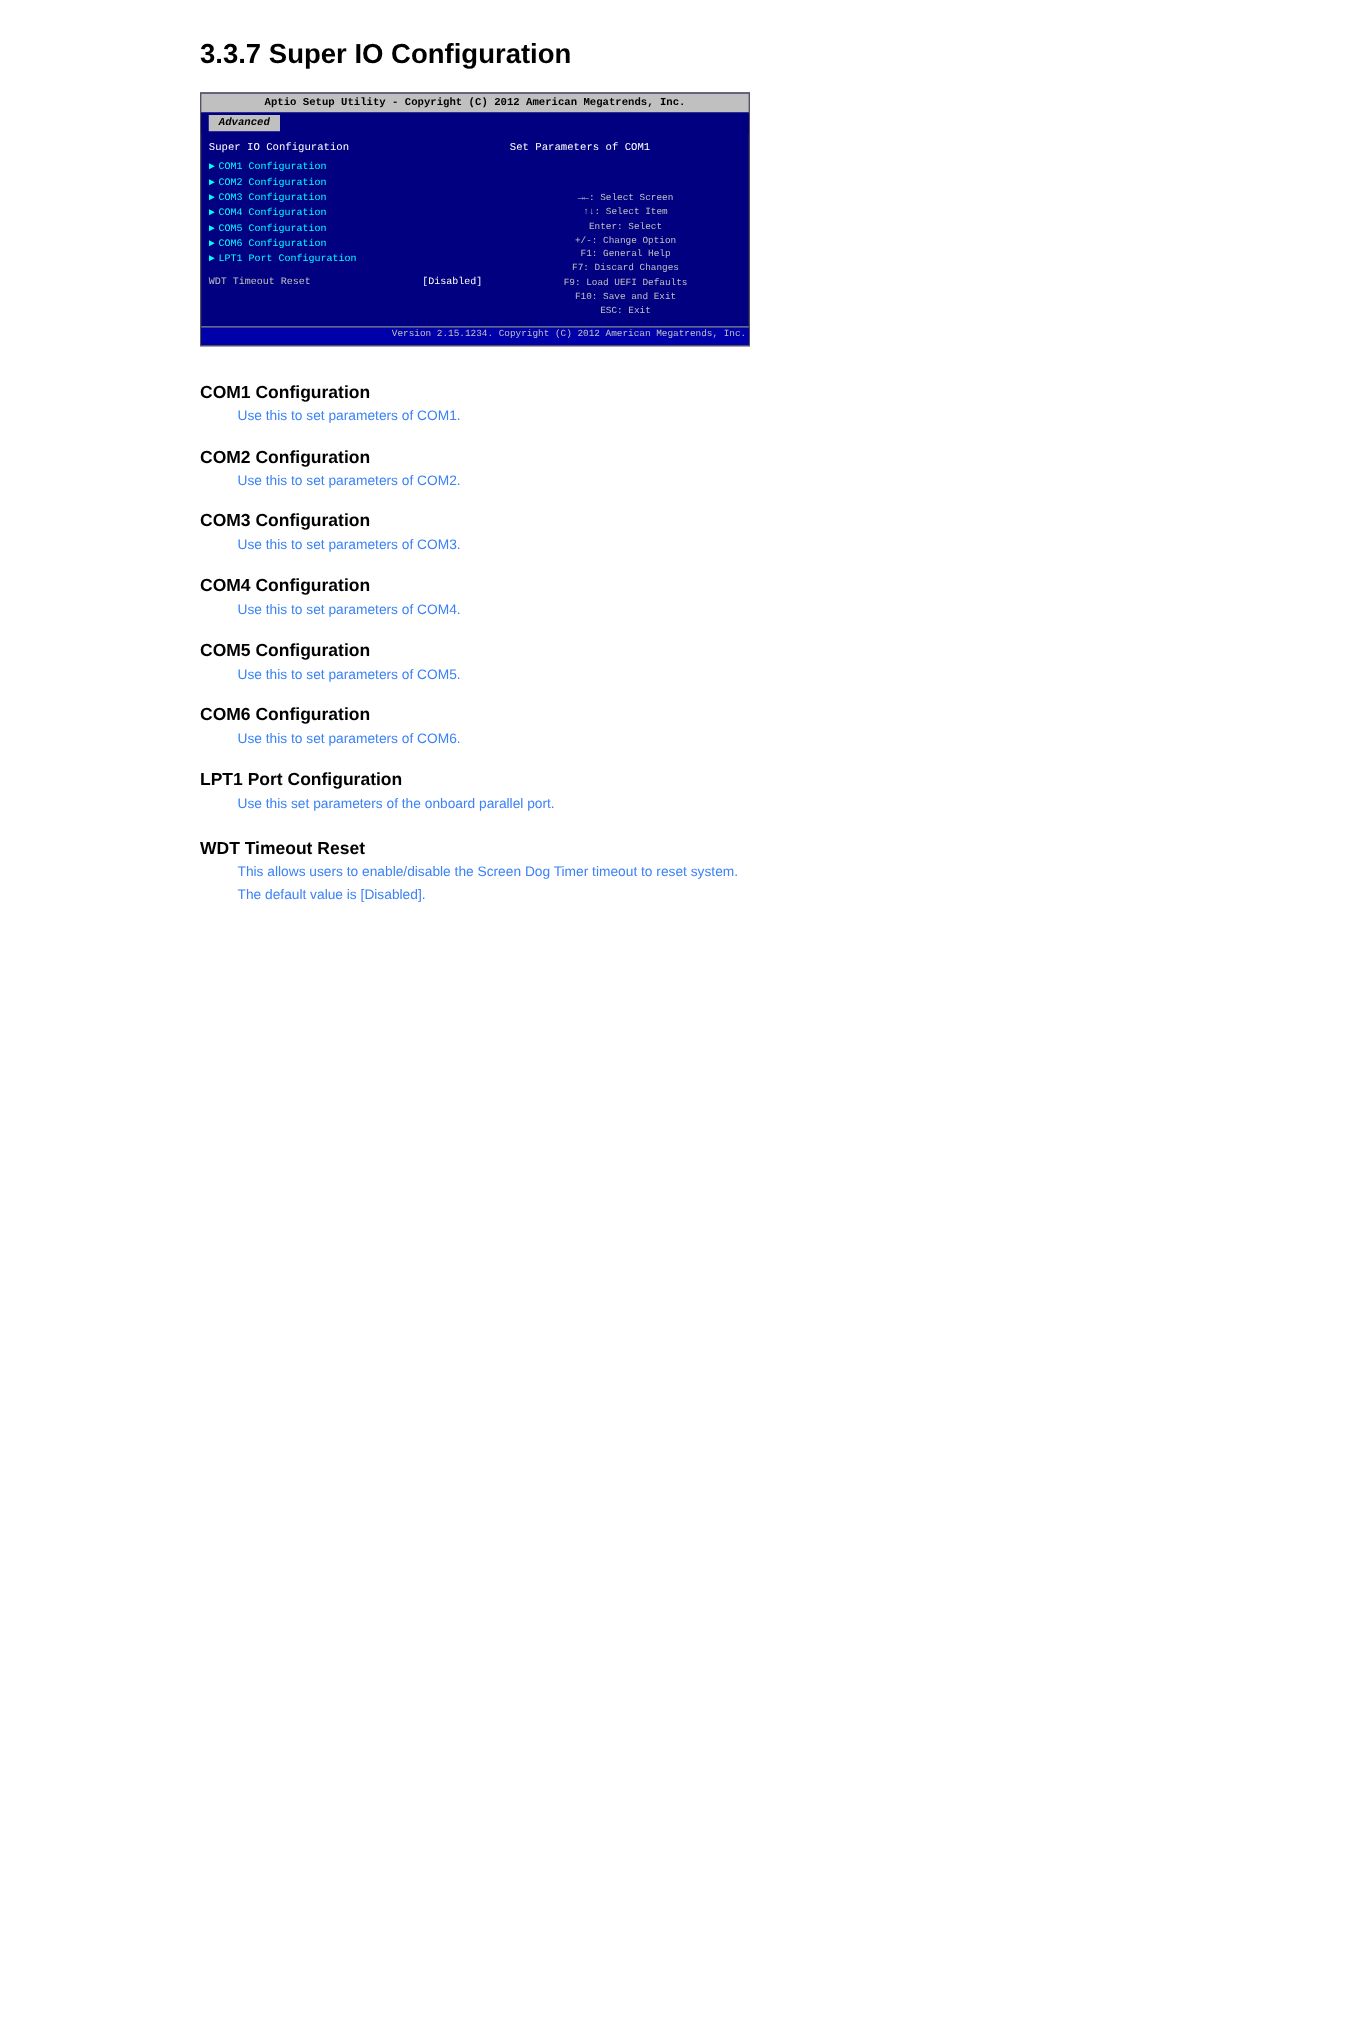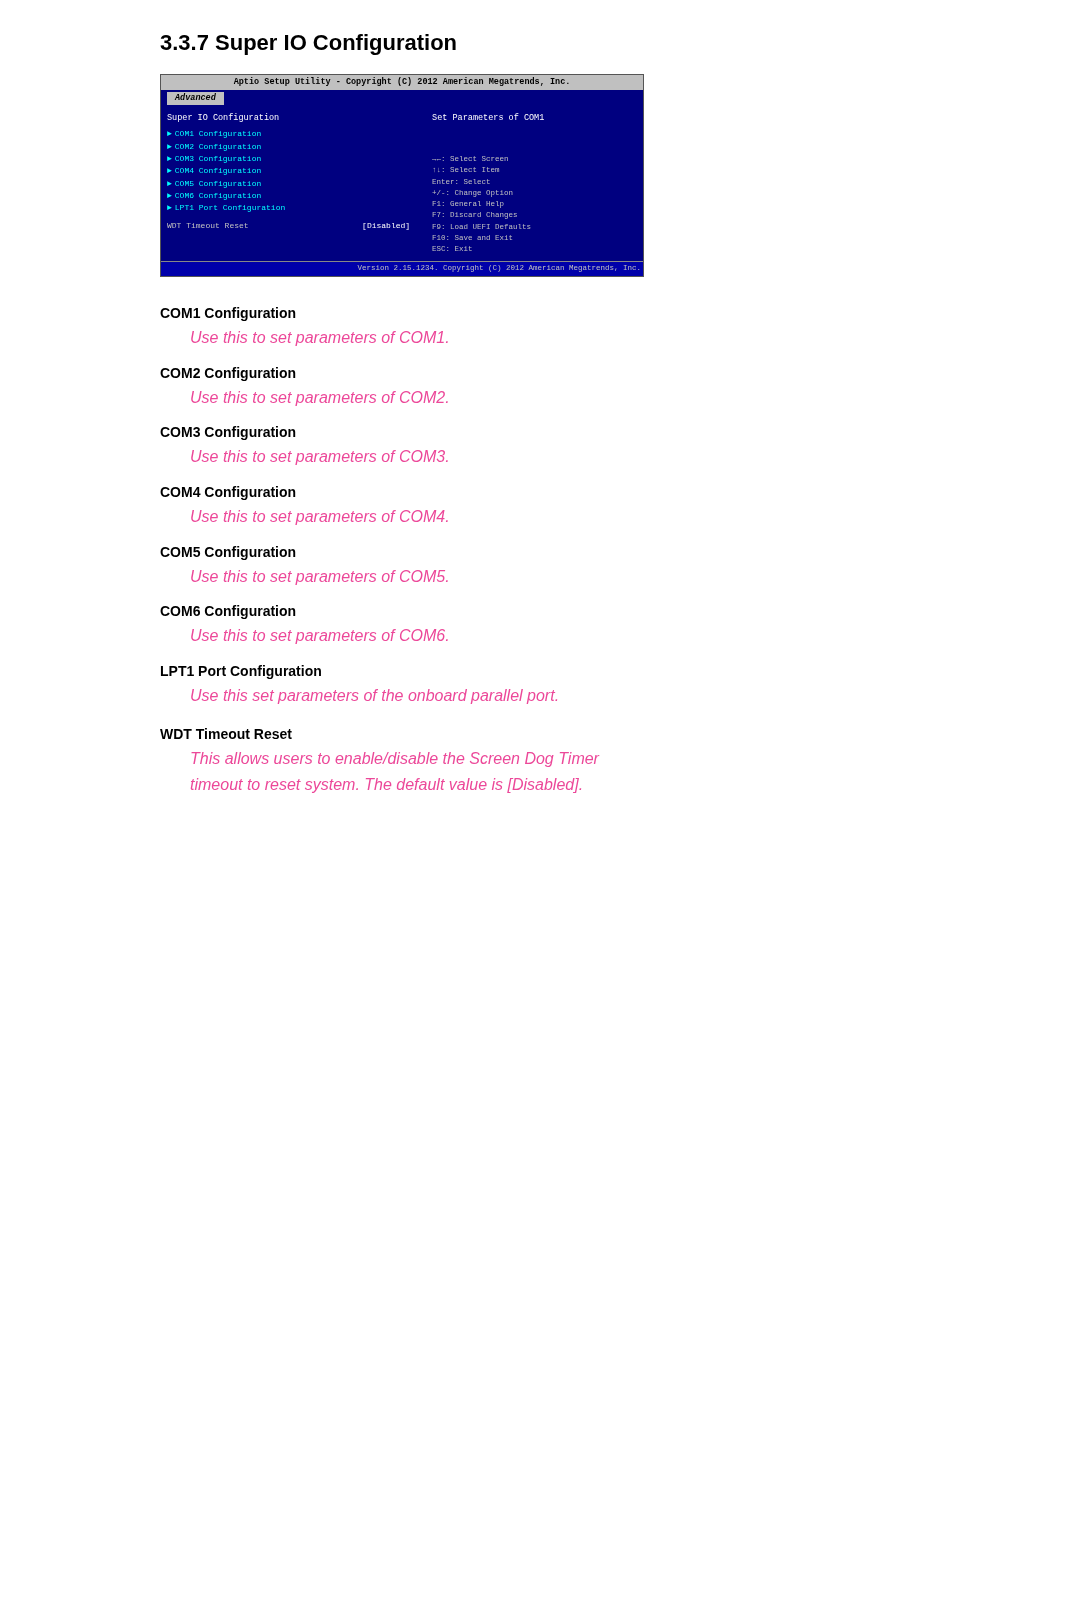--- a/index.html
+++ b/index.html
@@ -39,21 +39,21 @@
       color: #000;
     }
 
     
     .bios-screenshot {
       border: 1px solid #555;
       background: #000080;
       color: #c0c0c0;
       font-family: 'Courier New', monospace;
       font-size: 9px;
-      width: 484px;
+      width: 440px;
       margin-bottom: 28px;
       line-height: 1.3;
     }
 
     .bios-title-bar {
       background: #c0c0c0;
       color: #000;
       text-align: center;
       padding: 2px 4px;
       font-size: 8.5px;
@@ -126,20 +126,21 @@
 
     .bios-help-panel {
       font-size: 7.5px;
       color: #c0c0c0;
       line-height: 1.5;
       margin-top: 4px;
     }
 
     .bios-help-panel div {
       color: #c0c0c0;
+      text-align: center;
     }
 
     .bios-right-desc {
       font-size: 8.5px;
       color: #fff;
       margin-bottom: 8px;
     }
 
     .bios-footer {
       background: #0000aa;
@@ -155,25 +156,24 @@
       margin-bottom: 14px;
     }
 
     .doc-heading {
       font-size: 14px;
       font-weight: bold;
       margin-bottom: 4px;
     }
 
     .doc-body {
-      font-size: 16px;
-      color: #ec4899;
+      font-size: 11px;
+      color: #3b82f6;
       padding-left: 30px;
       line-height: 1.6;
-      font-style: italic;
     }
 
     .wdt-section {
       margin-top: 18px;
       margin-bottom: 14px;
     }
 
     .bottom-rule {
       border-top: 1.5px solid #aaa;
       margin: 0 0 10px 0;

